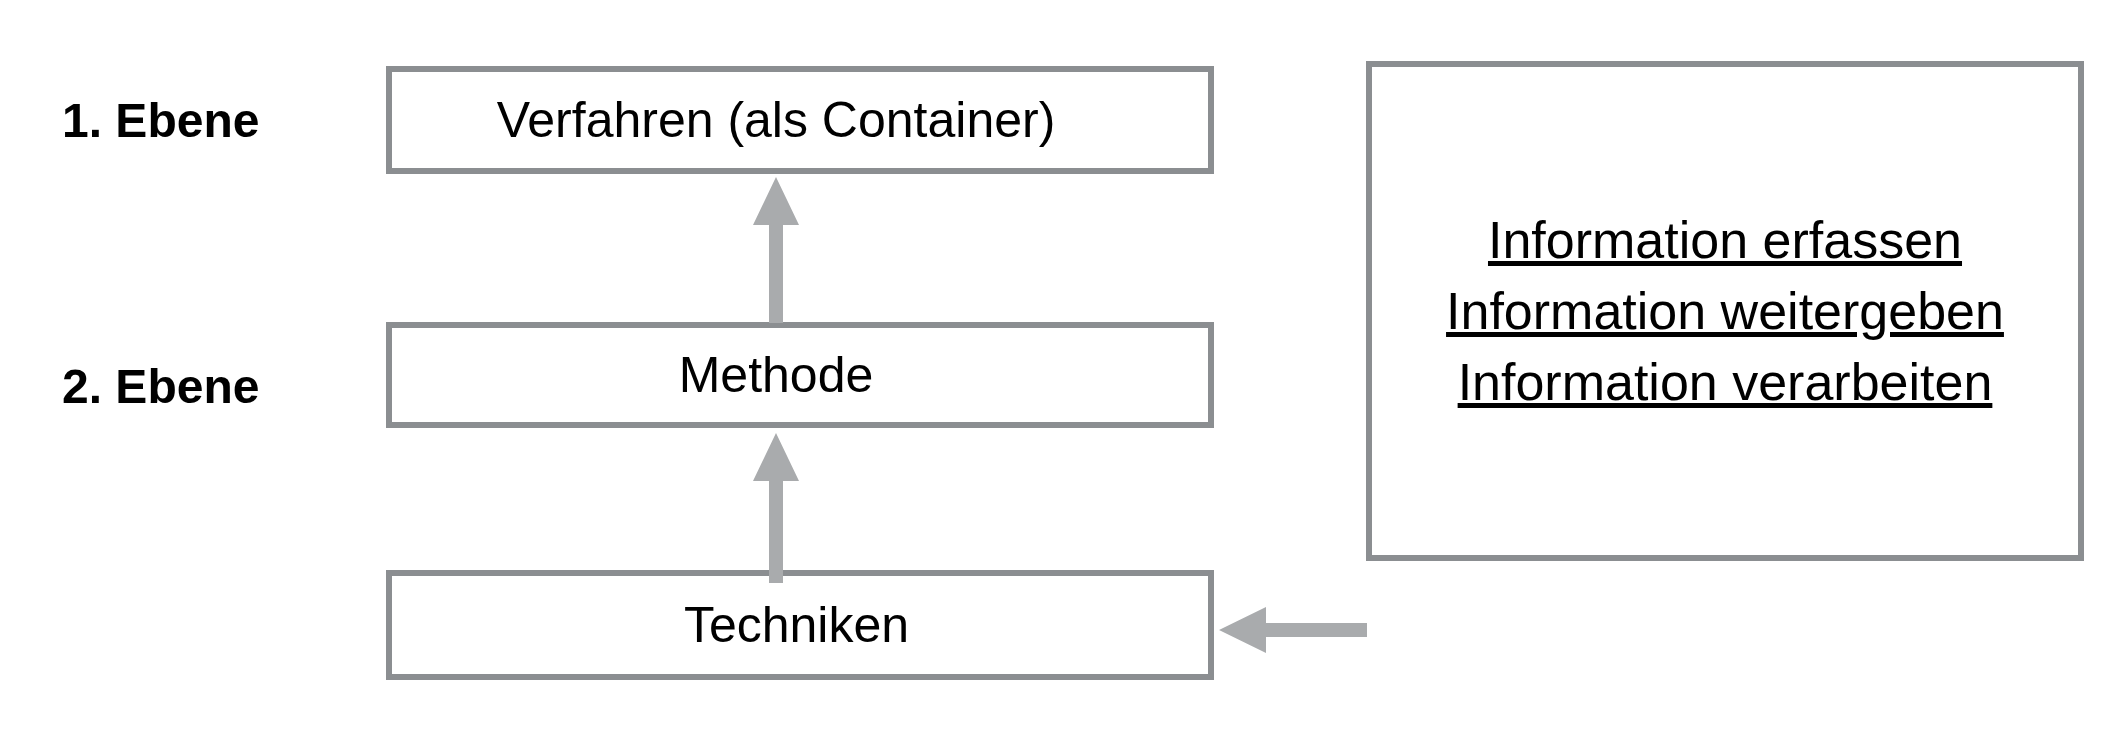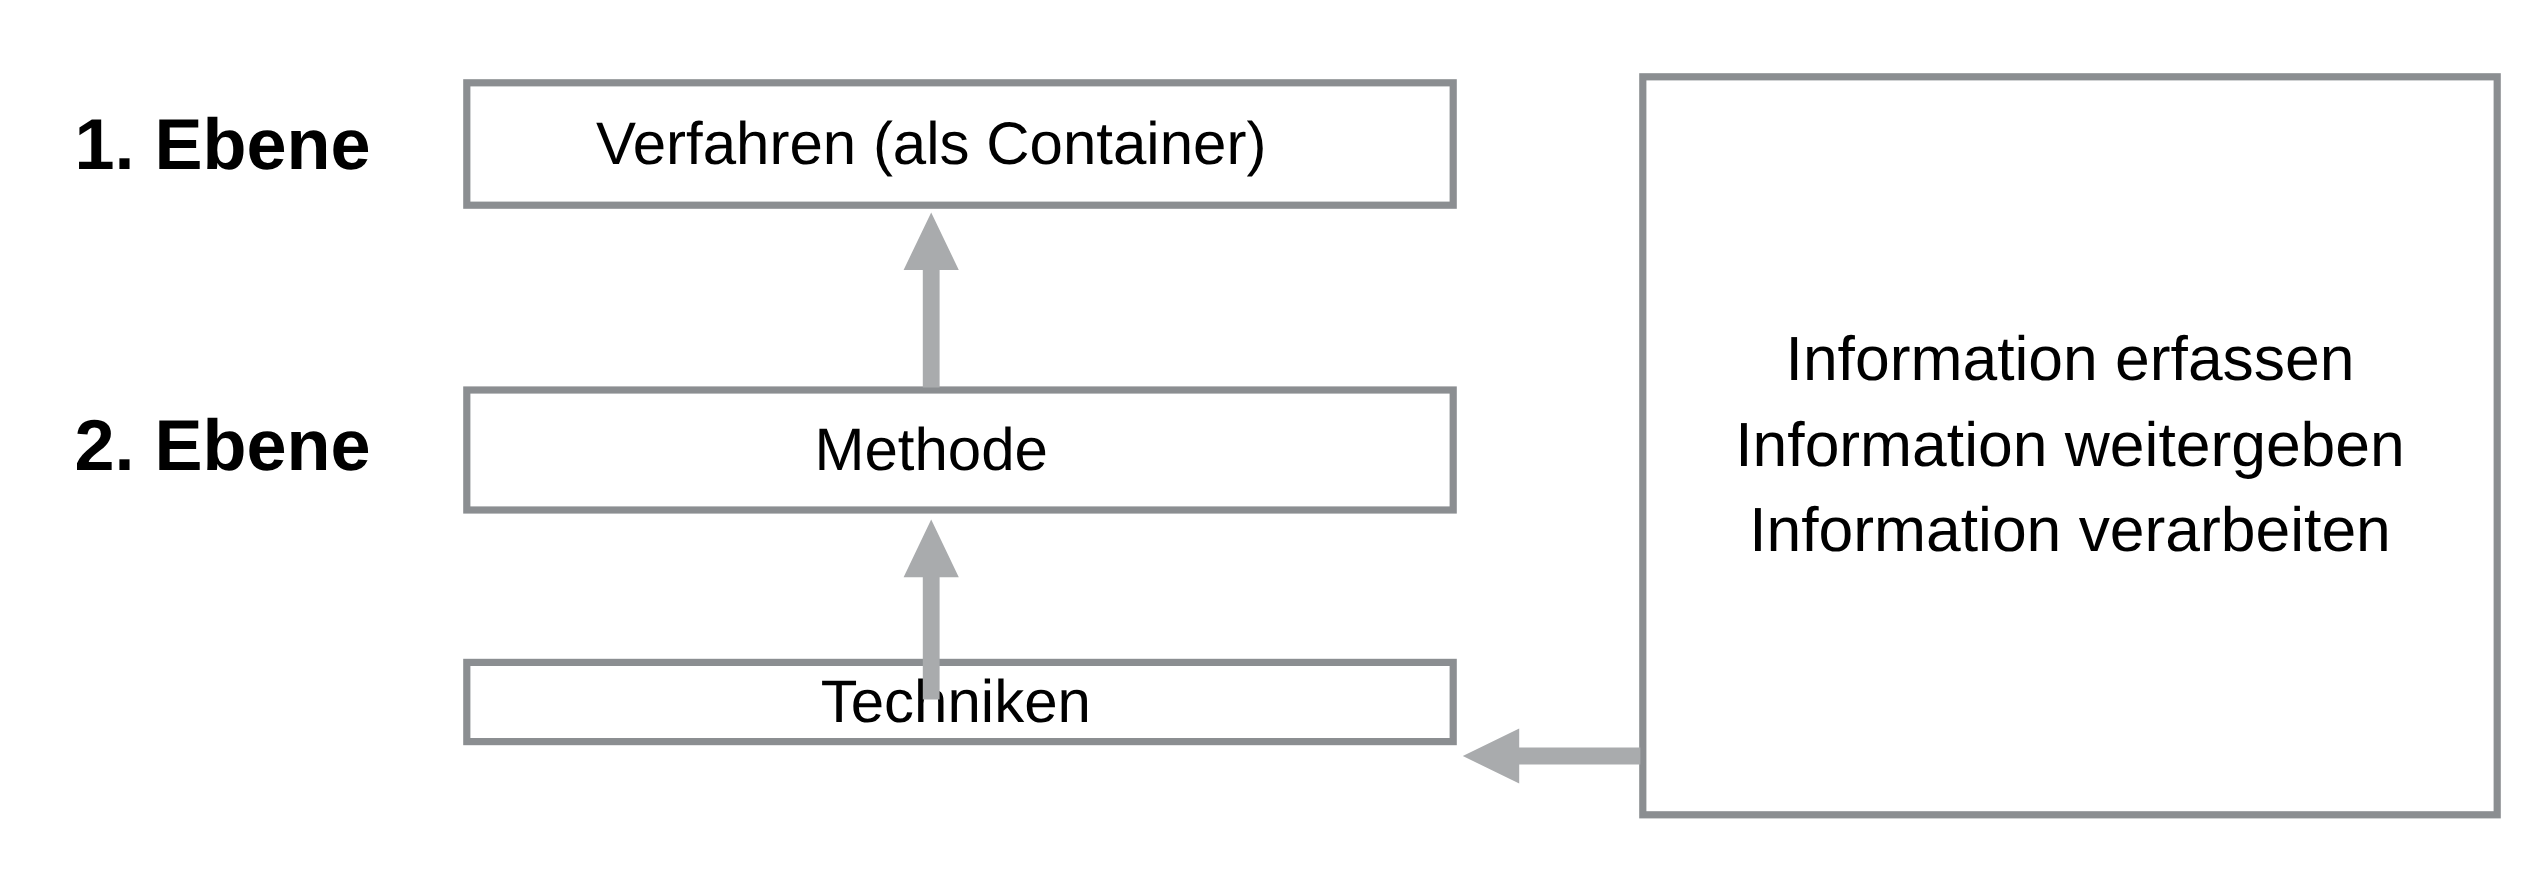--- a/index.html
+++ b/index.html
@@ -19,59 +19,60 @@
     width: 2121px;
     height: 745px;
     background: var(--background);
     overflow: hidden;
   }
   .level-label {
     position: absolute;
     left: 62px;
     display: flex;
     align-items: center;
-    font-size: 60px;
+    font-size: 48px;
     font-weight: bold;
     white-space: nowrap;
   }
   .label-1 { top: 66px;  height: 108px; }
-  .label-2 { top: 318px; height: 106px; }
+  .label-2 { top: 333px; height: 106px; }
   .label-3 { top: 582px; height: 102px; }
   .hier-box {
     position: absolute;
     left: 386px;
     width: 828px;
     border: 6px solid var(--box-border);
     background: var(--background);
     display: flex;
     align-items: center;
     justify-content: center;
     font-size: 50px;
     padding-right: 48px; 
     white-space: nowrap;
   }
   .box-1 { top: 66px;  height: 108px; }
   .box-2 { top: 322px; height: 106px; }
-  .box-3 { top: 549px; height: 72px; padding-left: 41px; }
+  .box-3 { top: 570px; height: 110px; padding-left: 41px; }
   .info-box {
     position: absolute;
     left: 1366px;
     top: 61px;
     width: 718px;
-    height: 621px;
+    height: 500px;
     border: 6px solid var(--box-border);
     background: var(--background);
     display: flex;
     flex-direction: column;
     align-items: center;
     justify-content: center;
     text-align: center;
     font-size: 52px;
     line-height: 71px;
     white-space: nowrap;
+    text-decoration: underline;
   }
   .arrow-layer {
     position: absolute;
     inset: 0;
     width: 100%;
     height: 100%;
     color: var(--arrow);
     pointer-events: none;
   }
   .arrow-layer polygon { fill: currentColor; }

